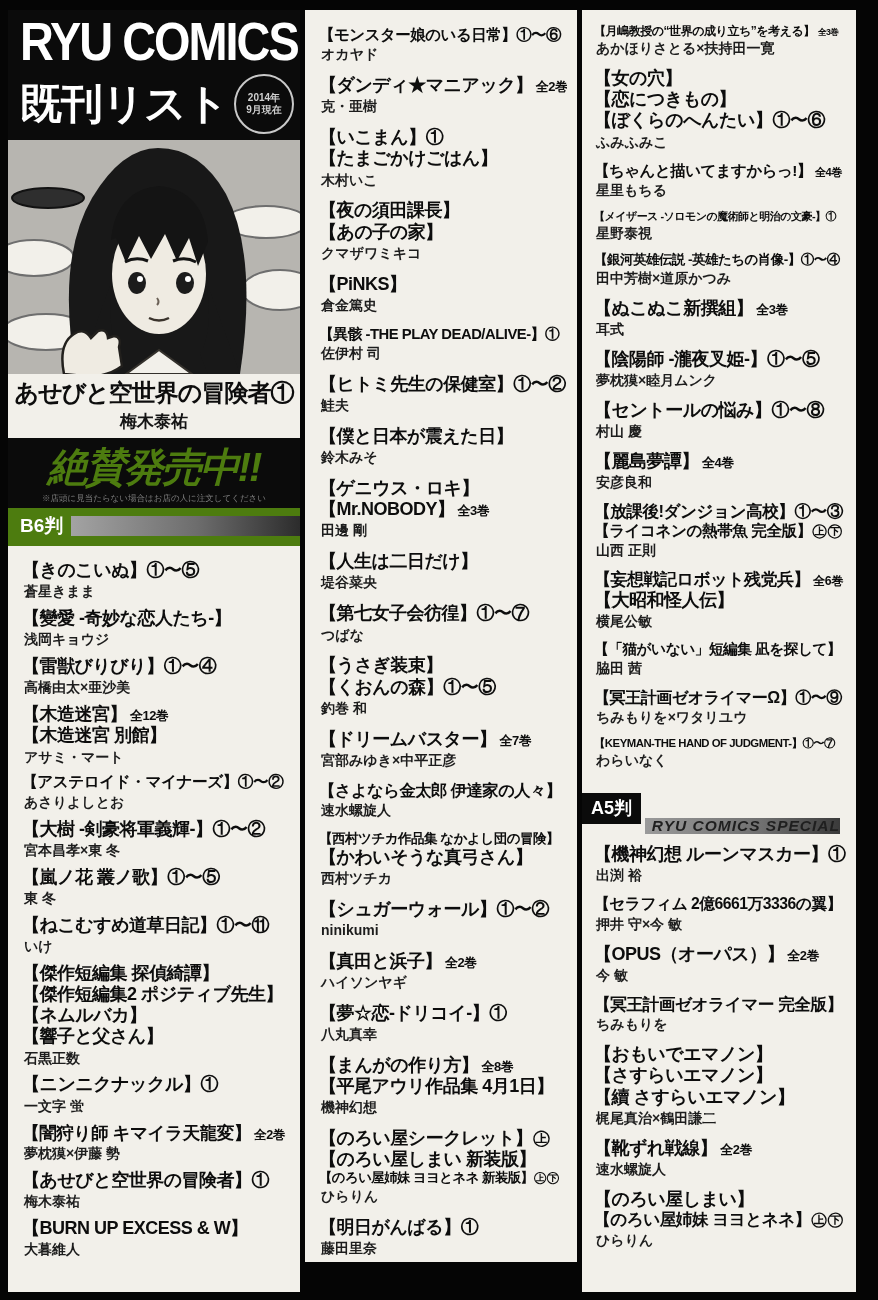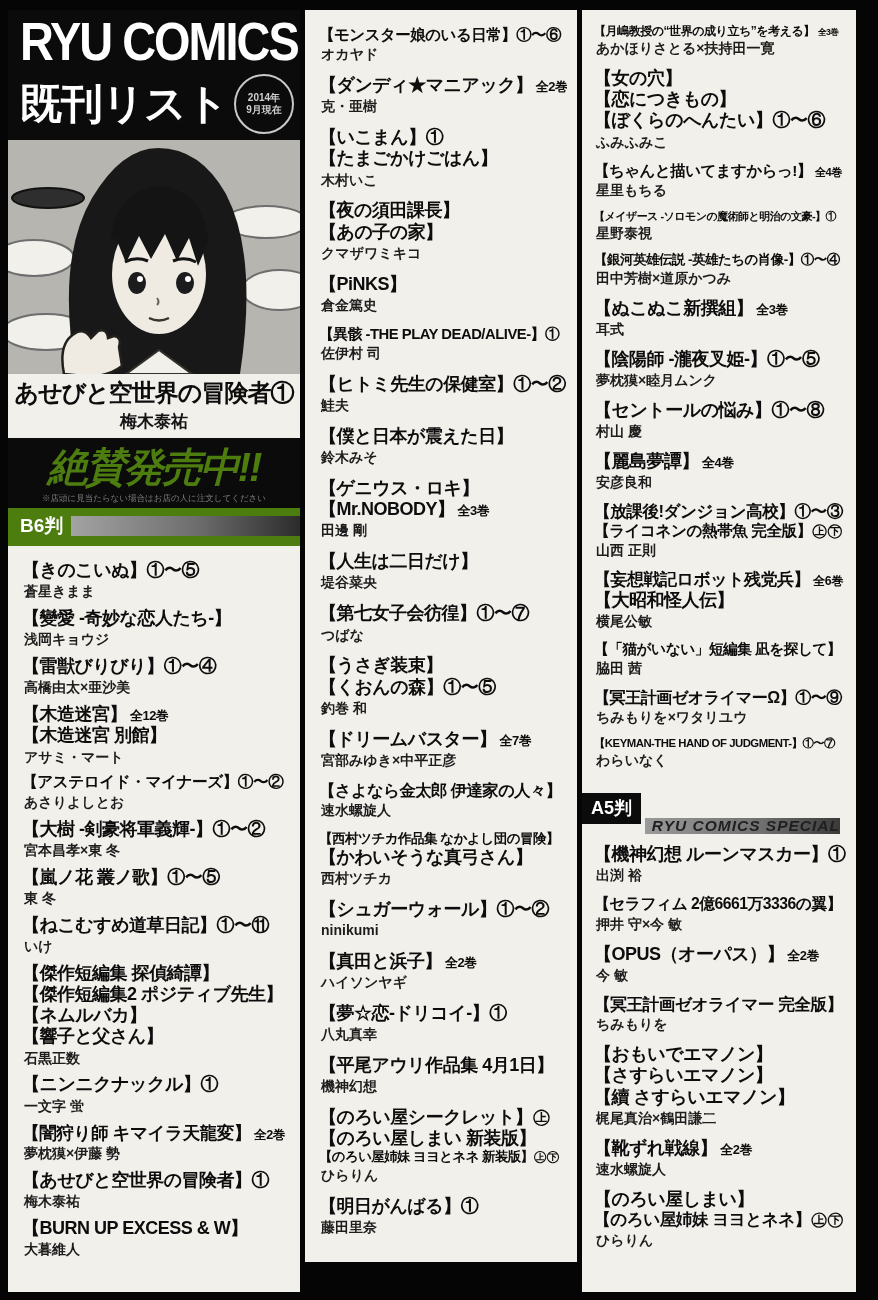--- a/index.html
+++ b/index.html
@@ -246,20 +246,21 @@
       </div>
       <div class="entry">
         <div class="title-line"><span class="tl-text">【真田と浜子】</span><span class="tl-suffix">全2巻</span></div>
         <div class="author">ハイソンヤギ</div>
       </div>
       <div class="entry">
         <div class="title-line"><span class="tl-text">【夢☆恋-ドリコイ-】①</span></div>
         <div class="author">八丸真幸</div>
       </div>
       <div class="entry">
+        <div class="title-line"><span class="tl-text">【まんがの作り方】</span><span class="tl-suffix">全8巻</span></div>
         <div class="title-line"><span class="tl-text">【平尾アウリ作品集 4月1日】</span></div>
         <div class="author">機神幻想</div>
       </div>
       <div class="entry">
         <div class="title-line"><span class="tl-text">【のろい屋シークレット】㊤</span></div>
         <div class="title-line"><span class="tl-text">【のろい屋しまい 新装版】</span></div>
         <div class="title-line" style="font-size: 13.3514px;"><span class="tl-text">【のろい屋姉妹 ヨヨとネネ 新装版】㊤㊦</span></div>
         <div class="author">ひらりん</div>
       </div>
       <div class="entry">

